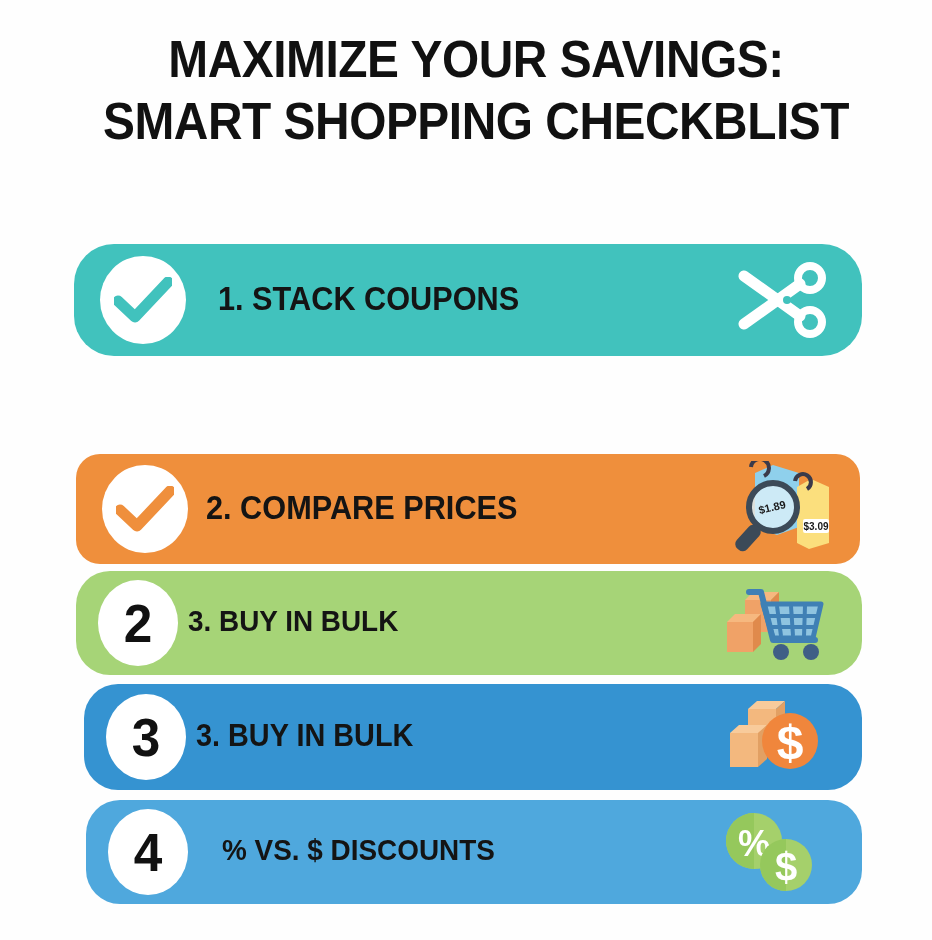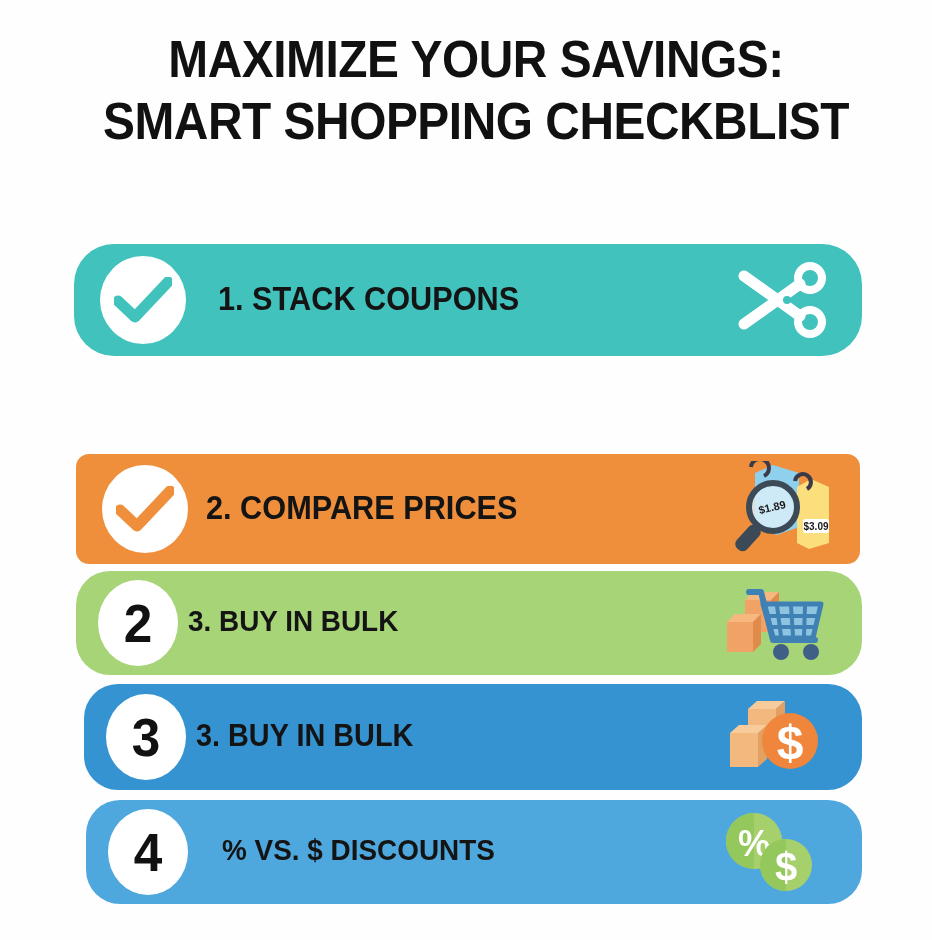--- a/index.html
+++ b/index.html
@@ -46,21 +46,21 @@
   
   .row {
     position: absolute;
     display: flex;
     align-items: center;
     border-radius: 36px;
     box-sizing: border-box;
   }
 
   .row-1 { left: 74px;  top: 244px; width: 788px; height: 112px; background: #41c2bd; border-radius: 40px; }
-  .row-2 { left: 76px;  top: 454px; width: 784px; height: 110px; background: #ef8f3c; border-radius: 13px; }
+  .row-2 { left: 76px;  top: 454px; width: 784px; height: 110px; background: #ef8f3c; border-radius: 24px; }
   .row-3 { left: 76px;  top: 571px; width: 786px; height: 104px; background: #a6d477; border-radius: 34px; }
   .row-4 { left: 84px;  top: 684px; width: 778px; height: 106px; background: #3593d1; border-radius: 34px; }
   .row-5 { left: 86px;  top: 800px; width: 776px; height: 104px; background: #4fa8dd; border-radius: 34px; }
 
   
   .badge {
     position: absolute;
     background: #ffffff;
     border-radius: 50%;
     display: flex;

